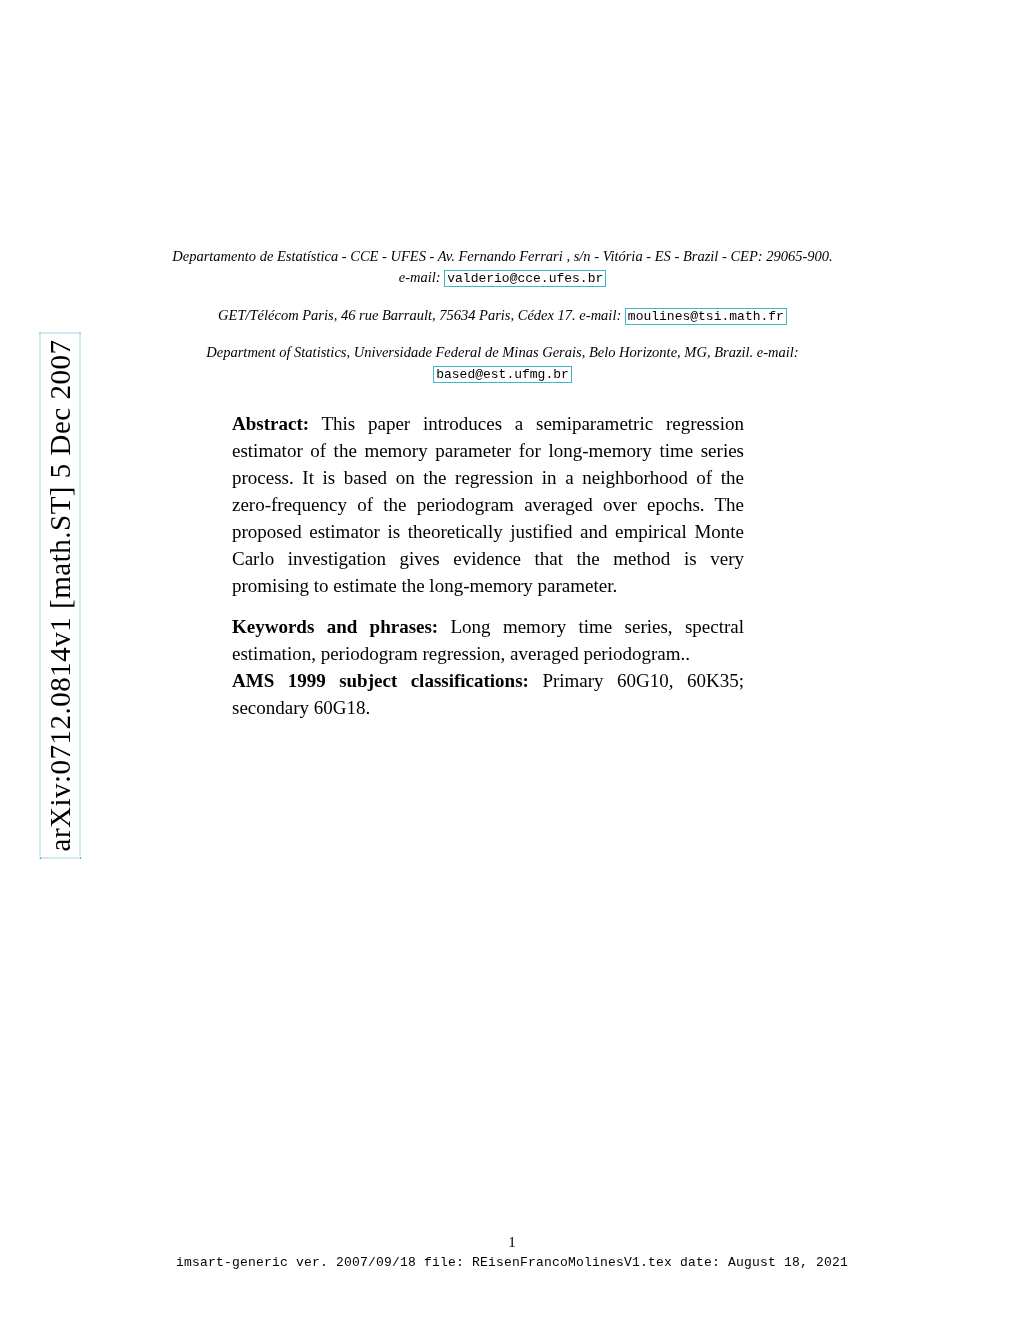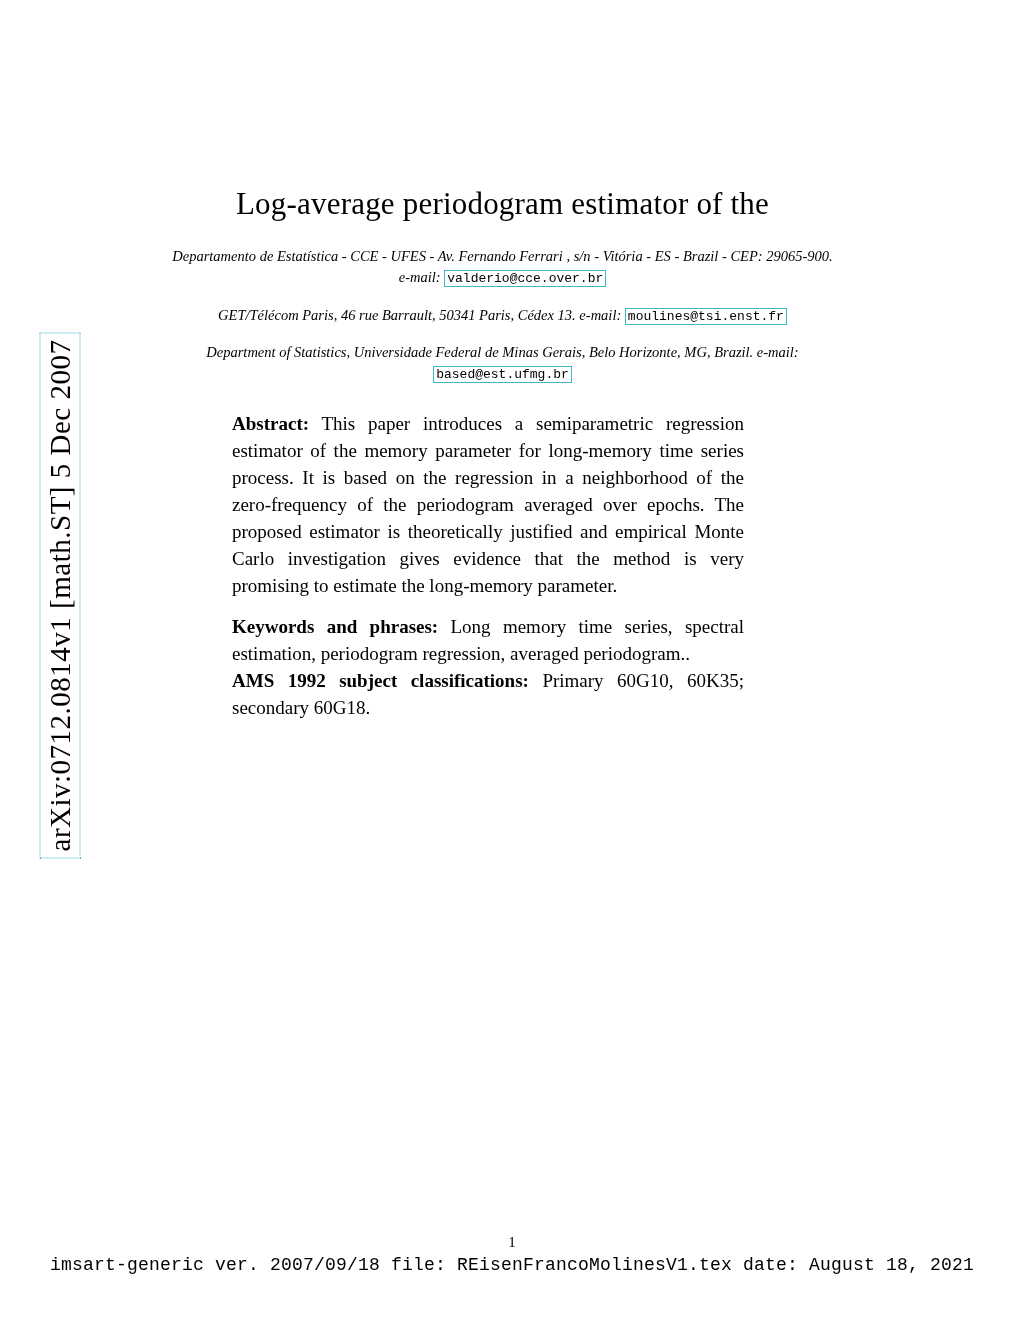--- a/index.html
+++ b/index.html
@@ -102,56 +102,56 @@
     text-align: center;
     font-size: 15px;
   }
   .footline {
     position: absolute;
     left: 0;
     top: 1255px;
     width: 1024px;
     text-align: center;
     font-family: "Liberation Mono", monospace;
-    font-size: 18px;
+    font-size: 13px;
     letter-spacing: 0.2px;
   }
 </style>
 </head>
 <body>
 
 <div class="arxiv-stamp">
   <span class="stamp-box">arXiv:0712.0814v1  [math.ST]  5 Dec 2007</span>
 </div>
 
 <div class="page">
 
   <h1 class="title">
-    <span>Log-average periodogram estimator of the</span><br>
+    <br>
   </h1>
 
 
   <div class="affil a1">
-    <span>Departamento de Estatística - CCE - UFES - Av. Fernando Ferrari , s/n - Vitória - ES - Brazil - CEP: 29065-900. e-mail: </span><span class="mail">valderio@cce.over.br</span>
+    <span>Departamento de Estatística - CCE - UFES - Av. Fernando Ferrari , s/n - Vitória - ES - Brazil - CEP: 29065-900. e-mail: </span><span class="mail">valderio@cce.ufes.br</span>
   </div>
 
   <div class="affil a2">
-    <span>GET/Télécom Paris, 46 rue Barrault, 50341 Paris, Cédex 13. e-mail: </span><span class="mail">moulines@tsi.enst.fr</span>
+    <span>GET/Télécom Paris, 46 rue Barrault, 75634 Paris, Cédex 17. e-mail: </span><span class="mail">moulines@tsi.math.fr</span>
   </div>
 
   <div class="affil a3">
     <span>Department of Statistics, Universidade Federal de Minas Gerais, Belo Horizonte, MG, Brazil. e-mail: </span><span class="mail">based@est.ufmg.br</span>
   </div>
 
   <div class="abstract-block">
     <p>
       <span class="lbl">Abstract:</span><span> This paper introduces a semiparametric regression estimator of the memory parameter for long-memory time series process. It is based on the regression in a neighborhood of the zero-frequency of the periodogram averaged over epochs. The proposed estimator is theoretically justified and empirical Monte Carlo investigation gives evidence that the method is very promising to estimate the long-memory parameter.</span>
     </p>
     <p>
       <span class="lbl">Keywords and phrases:</span><span> Long memory time series, spectral estimation, periodogram regression, averaged periodogram..</span><br>
-      <span class="lbl">AMS 1992 subject classifications:</span><span> Primary 60G10, 60K35; secondary 60G18.</span>
+      <span class="lbl">AMS 1999 subject classifications:</span><span> Primary 60G10, 60K35; secondary 60G18.</span>
     </p>
   </div>
 
 </div>
 
 <div class="pagenum">1</div>
 <div class="footline">imsart-generic ver. 2007/09/18 file: REisenFrancoMolinesV1.tex date: August 18, 2021</div>
 
 </body></html>

